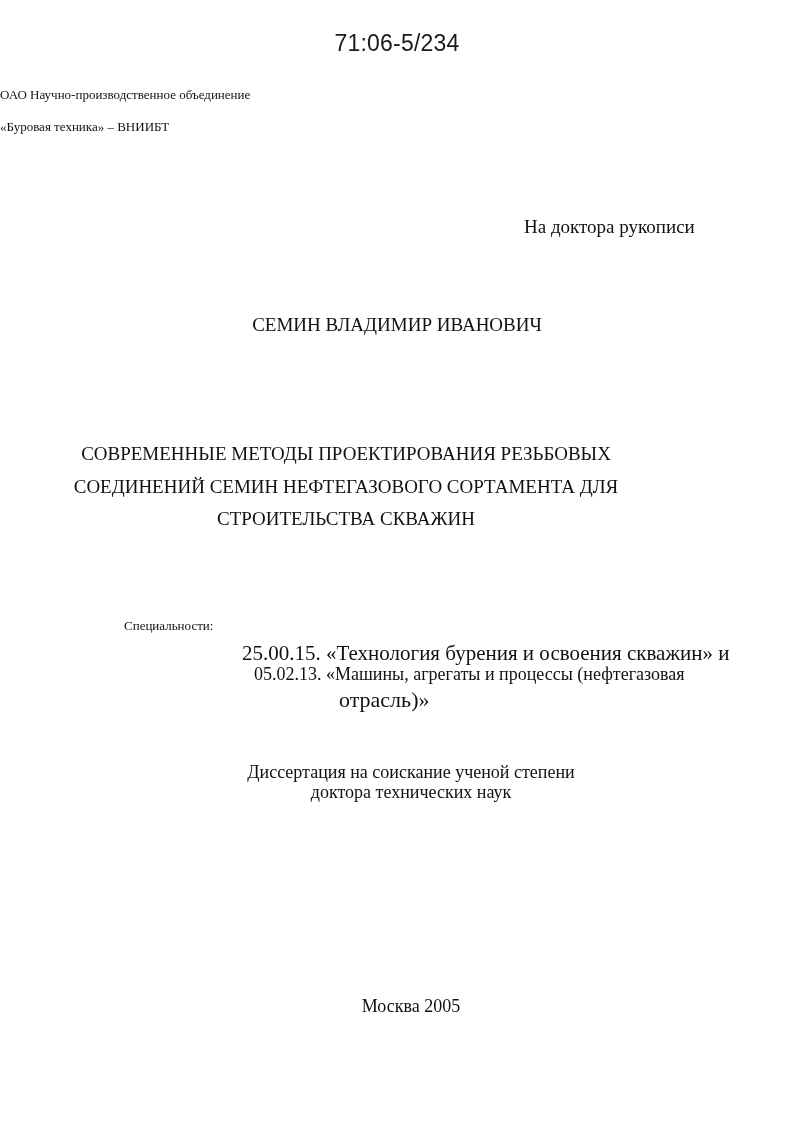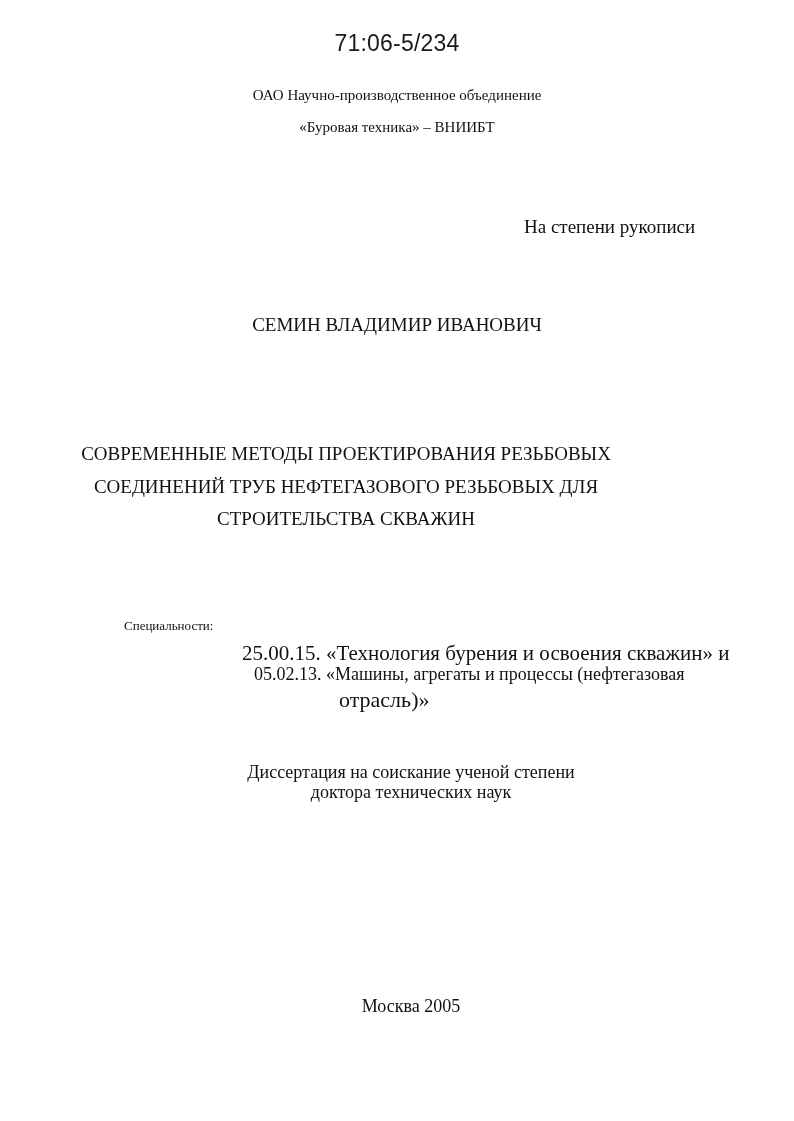--- a/index.html
+++ b/index.html
@@ -19,22 +19,22 @@
     .code {
       left: 0; width: 794px; top: 30px;
       text-align: center;
       font-family: "Liberation Sans", "DejaVu Sans", sans-serif;
       font-size: 23px;
       letter-spacing: 0.2px;
       color: #1a1a1a;
     }
     .org {
       left: 0; width: 794px;
-      text-align: center;
-      font-size: 15px;
+      text-align: left;
+      font-size: 13px;
     }
     .org1 { top: 87px; }
     .org2 { top: 119px; }
     .rights {
       left: 524px; top: 216px;
       font-size: 19px;
     }
     .author {
       left: 0; width: 794px; top: 314px;
       text-align: center;
@@ -80,27 +80,27 @@
 </head>
 <body>
 
 <div>
 
   <div class="abs code">71:06-5/234</div>
 
   <div class="abs org org1">ОАО Научно-производственное объединение</div>
   <div class="abs org org2">«Буровая  техника» – ВНИИБТ</div>
 
-  <div class="abs rights">На степени рукописи</div>
+  <div class="abs rights">На доктора рукописи</div>
 
   <div class="abs author">СЕМИН ВЛАДИМИР ИВАНОВИЧ</div>
 
   <div>
     <div class="abs title t1">СОВРЕМЕННЫЕ МЕТОДЫ ПРОЕКТИРОВАНИЯ РЕЗЬБОВЫХ</div>
-    <div class="abs title t2">СОЕДИНЕНИЙ ТРУБ НЕФТЕГАЗОВОГО РЕЗЬБОВЫХ ДЛЯ</div>
+    <div class="abs title t2">СОЕДИНЕНИЙ СЕМИН НЕФТЕГАЗОВОГО СОРТАМЕНТА ДЛЯ</div>
     <div class="abs title t3">СТРОИТЕЛЬСТВА СКВАЖИН</div>
   </div>
 
   <div>
     <div class="abs spec-label">Специальности:</div>
     <div class="abs spec-line1">25.00.15. «Технология бурения и освоения скважин» и</div>
     <div class="abs spec-line2">05.02.13. «Машины, агрегаты и процессы (нефтегазовая</div>
     <div class="abs spec-line3">отрасль)»</div>
   </div>
 

